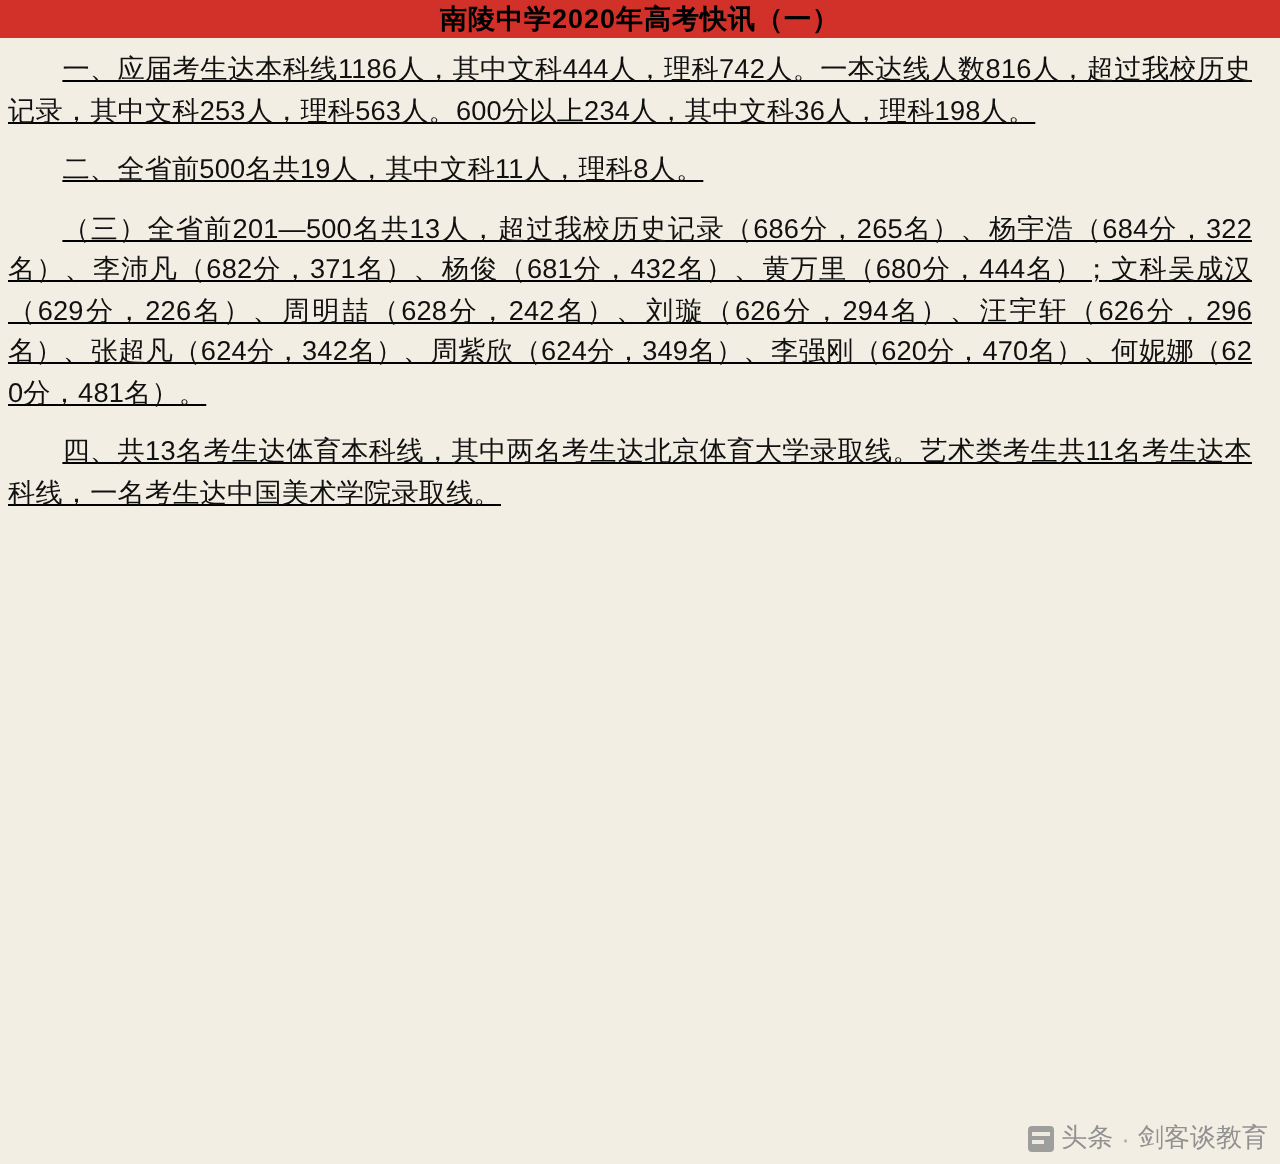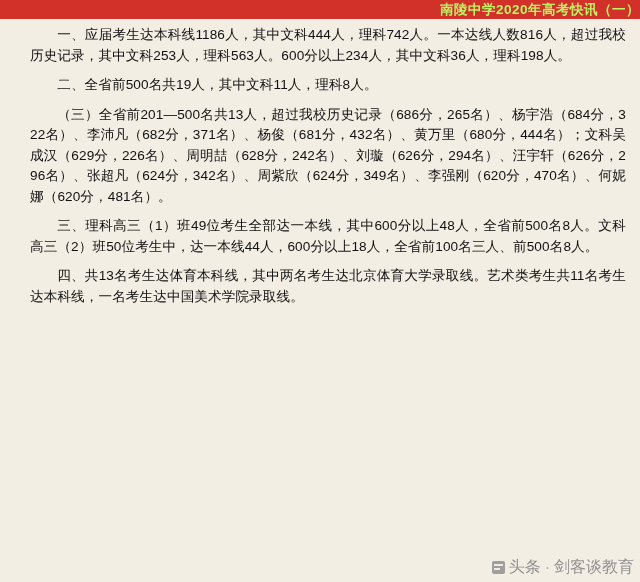--- a/index.html
+++ b/index.html
@@ -16,34 +16,35 @@
   }
   .page {
     width: 640px;
     height: 582px;
     position: relative;
     background: #f3eee3;
     box-sizing: border-box;
   }
   .title-bar {
     background: #d13128;
-    color: #bef264;
-    text-align: right;
+    color: #000000;
+    text-align: center;
     font-size: 13.5px;
     font-weight: bold;
     line-height: 19px;
     height: 19px;
     letter-spacing: 0.5px;
     width: 100%;
     box-sizing: border-box;
     overflow: hidden;
   }
   .body-wrap {
-    padding: 6px 14px 0 30px;
+    padding: 6px 14px 0 4px;
     box-sizing: border-box;
+    text-decoration: underline;
   }
   p.para {
     margin: 0 0 9px 0;
     font-size: 13.6px;
     line-height: 20.5px;
     color: #111111;
     text-align: justify;
     text-indent: 2em;
     letter-spacing: 0.1px;
     word-break: break-all;
@@ -51,21 +52,21 @@
   .b {
     font-weight: bold;
   }
   .watermark {
     position: absolute;
     right: 6px;
     bottom: 4px;
     display: flex;
     align-items: center;
     gap: 4px;
-    font-size: 16px;
+    font-size: 13px;
     color: #8d8d8d;
     opacity: 0.95;
   }
   .watermark .logo {
     width: 13px;
     height: 13px;
     border-radius: 2px;
     background: #9a9a9a;
     position: relative;
     flex: none;
@@ -105,21 +106,20 @@
 <body>
 
 <div class="page">
 
   <div class="title-bar">南陵中学2020年高考快讯（一）</div>
 
   <div class="body-wrap">
     <p class="para"><span>一、应届考生达本科线1186人，其中文科444人，理科742人。一本达线人数816人，超过我校历史记录，其中文科253人，理科563人。600分以上234人，其中文科36人，理科198人。</span></p>
     <p class="para"><span>二、全省前500名共19人，其中文科11人，理科8人。</span></p>
     <p class="para"><span>（三）全省前201—500名共13人，超过我校历史记录（686分，265名）、杨宇浩（684分，322名）、李沛凡（682分，371名）、杨俊（681分，432名）、黄万里（680分，444名）；文科吴成汉（629分，226名）、周明喆（628分，242名）、刘璇（626分，294名）、汪宇轩（626分，296名）、张超凡（624分，342名）、周紫欣（624分，349名）、李强刚（620分，470名）、何妮娜（620分，481名）。</span></p>
-    <p class="para"><span>三、理科高三（1）班49位考生全部达一本线，其中600分以上48人，全省前500名8人。文科高三（2）班50位考生中，达一本线44人，600分以上18人，全省前100名三人、前500名8人。</span></p>
     <p class="para"><span>四、共13名考生达体育本科线，其中两名考生达北京体育大学录取线。艺术类考生共11名考生达本科线，一名考生达中国美术学院录取线。</span></p>
   </div>
 
   <div class="bottom-fade"></div>
 
   <div class="watermark">
     <span class="logo"></span>
     <span>头条</span>
     <span class="sep">·</span>
     <span>剑客谈教育</span>

